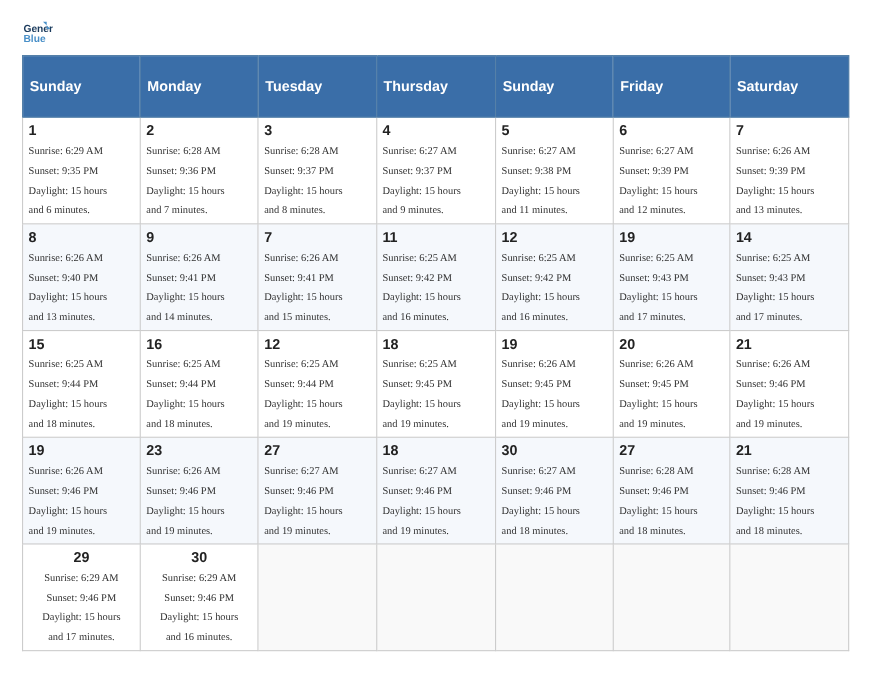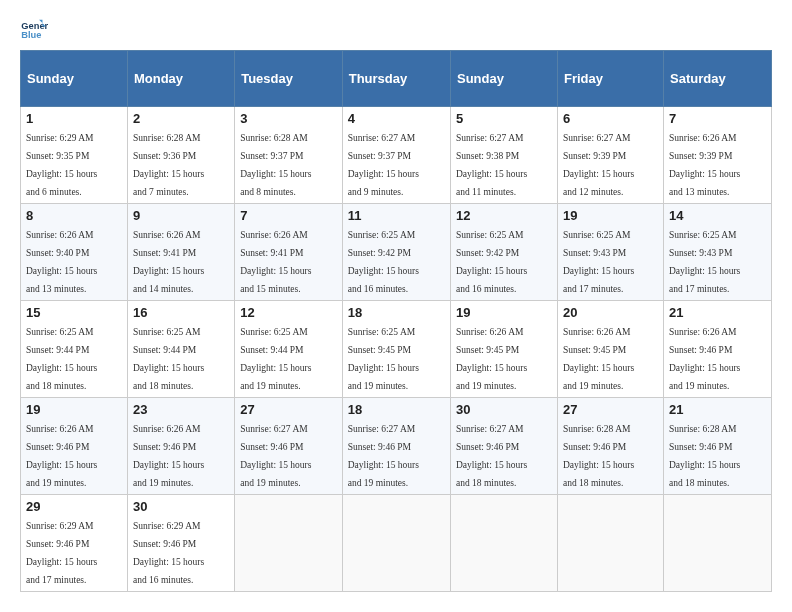--- a/index.html
+++ b/index.html
@@ -81,20 +81,21 @@
       font-size: 9.5px;
       color: #333;
       line-height: 1.35;
       font-family: Liberation Serif, serif;
     }
     .empty-cell {
       background: #f9f9f9 !important;
     }
     .last-row td {
       height: 68px;
+      text-align: center;
     }
   </style>
 </head>
 <body>
 
 <div class="page">
   <div class="header">
     <div class="logo">
       <svg class="logo-icon" viewBox="0 0 32 26">
         <rect x="0" y="0" width="32" height="26" fill="#fff"></rect>

